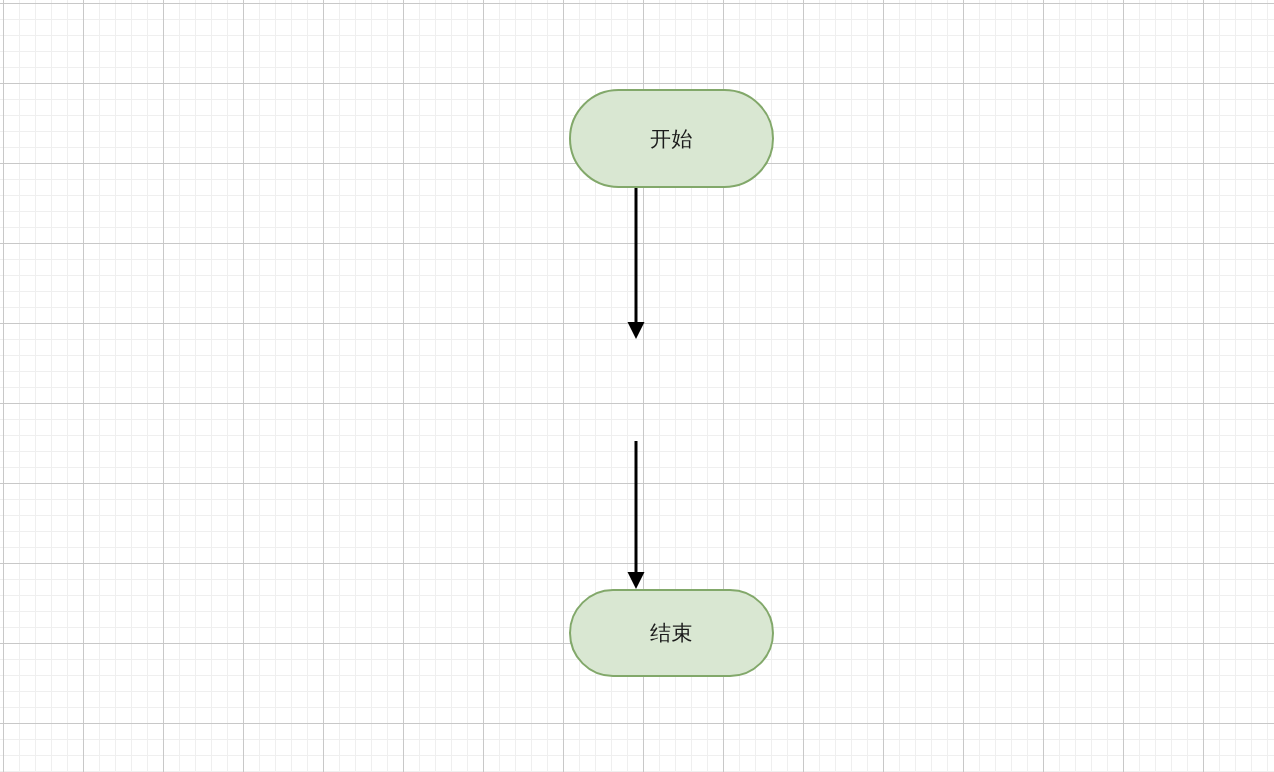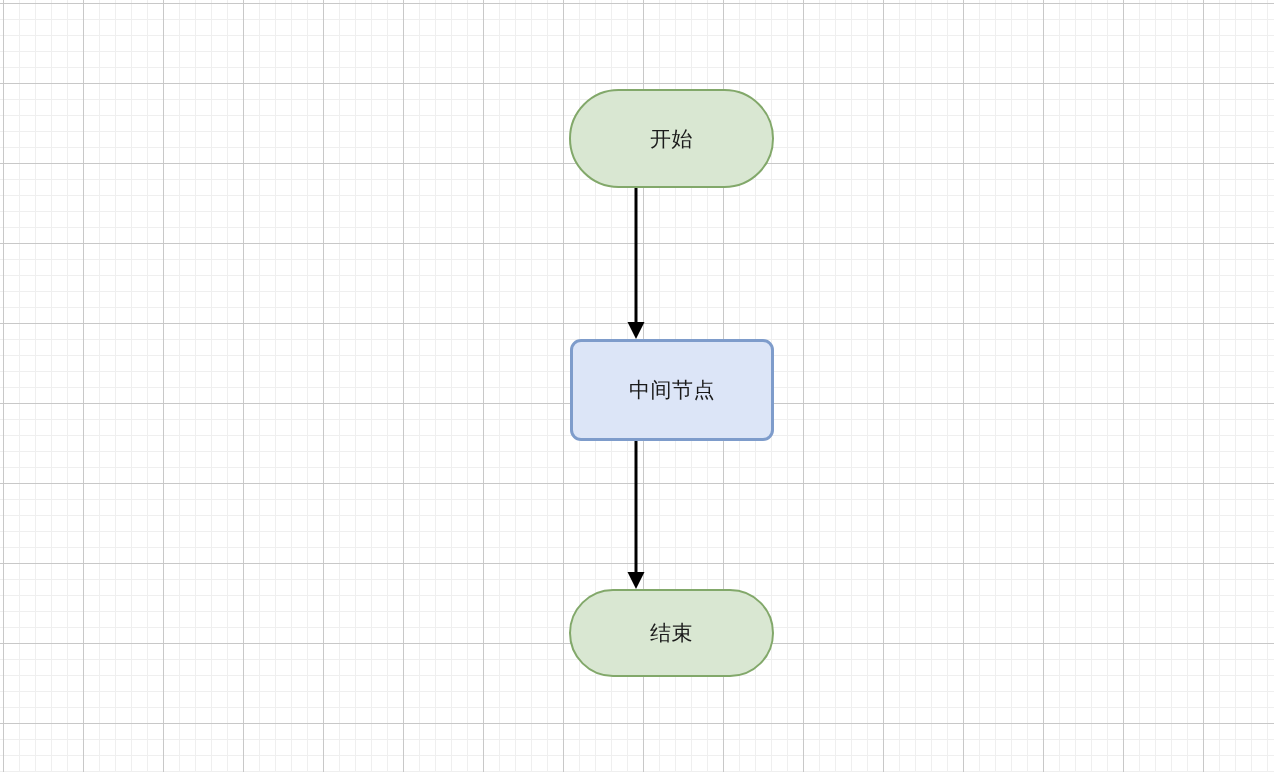--- a/index.html
+++ b/index.html
@@ -136,22 +136,19 @@
       <polygon class="edge-head" points="627.5,572 644.5,572 636,589"></polygon>
     </g>
   </svg>
 
   <div class="diagram-layer">
 
     <div id="node-start" class="node node-terminal">
       <span class="node-label">开始</span>
     </div>
 
-    <div id="node-middle" class="node node-process">
-      <span class="node-label">中间节点</span>
-    </div>
 
     <div id="node-end" class="node node-terminal">
       <span class="node-label">结束</span>
     </div>
 
   </div>
 </div>
 
 </body></html>

